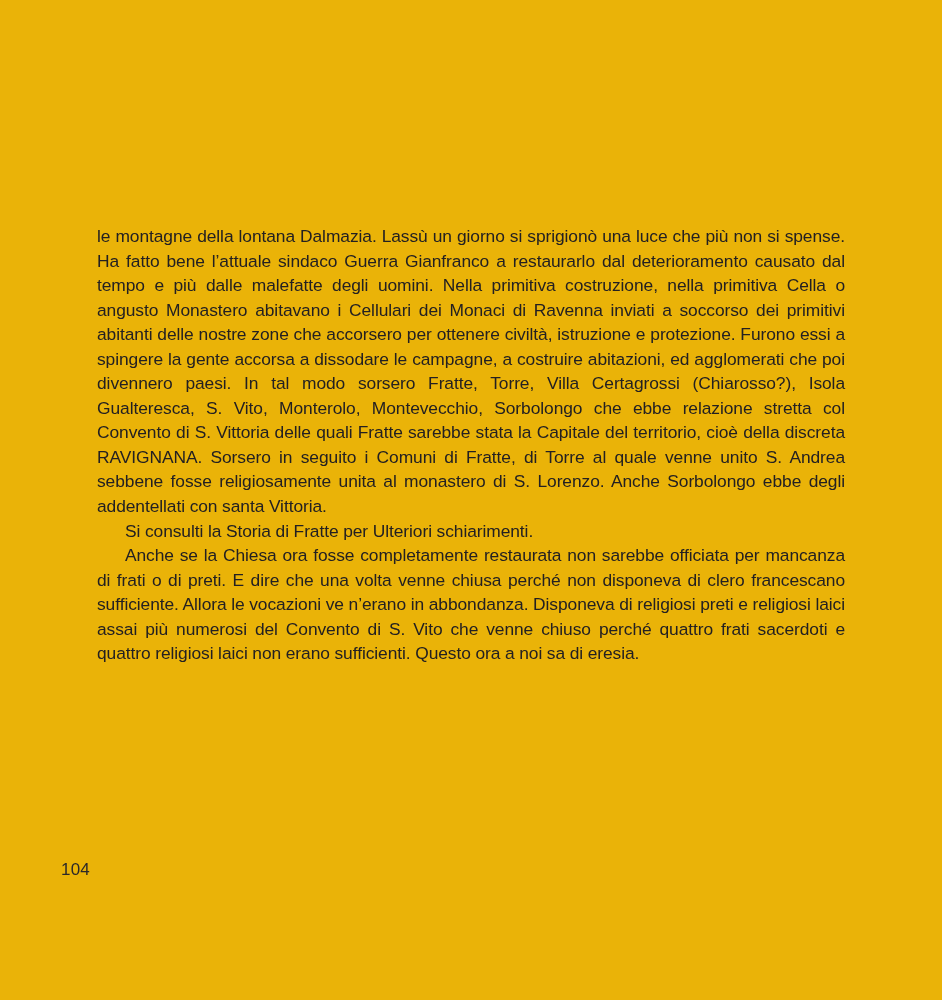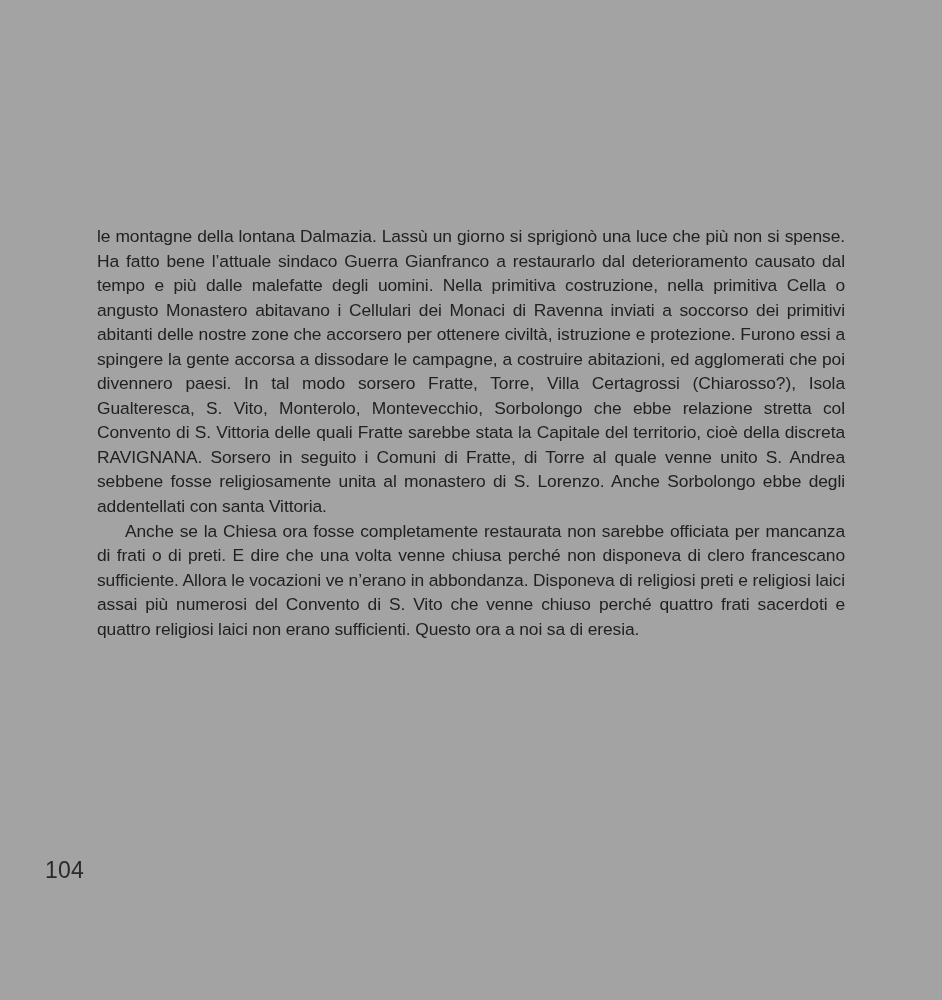--- a/index.html
+++ b/index.html
@@ -13,21 +13,21 @@
     height: 1000px;
     position: relative;
     overflow: hidden;
     font-family: "Liberation Sans", "DejaVu Sans", sans-serif;
     -webkit-font-smoothing: antialiased;
   }
 
   #page {
     position: absolute;
     inset: 0;
-    background: #a3a3a3;
+    background: #eab308;
   }
 
   
   #text-block {
     position: absolute;
     left: 97px;
     top: 224px;
     width: 748px;
   }
 
@@ -49,39 +49,40 @@
     text-indent: 0;
   }
   
   .para.indent {
     text-indent: 28px;
   }
 
   
   #page-number {
     position: absolute;
-    left: 45px;
+    left: 61px;
     top: 858px;
     color: #2b2829;
-    font-size: 23px;
+    font-size: 17px;
     line-height: 24px;
     letter-spacing: 0.2px;
   }
 </style>
 </head>
 <body>
 
 <div id="page">
 
   <div id="text-block">
 
     <p class="para flush">le montagne della lontana Dalmazia. Lassù un giorno si sprigionò una luce che più non si spense. Ha fatto bene l’attuale sindaco Guerra Gianfranco a restaurarlo dal deterioramento causato dal tempo e più dalle malefatte degli uomini. Nella primitiva costruzione, nella primitiva Cella o angusto Monastero abitavano i Cellulari dei Monaci di Ravenna inviati a soccorso dei primitivi abitanti delle nostre zone che accorsero per ottenere civiltà, istruzione e protezione. Furono essi a spingere la gente accorsa a dissodare le campagne, a costruire abitazioni, ed agglomerati che poi divennero paesi. In tal modo sorsero Fratte, Torre, Villa Certagrossi (Chiarosso?), Isola Gualteresca, S. Vito, Monterolo, Montevecchio, Sorbolongo che ebbe relazione stretta col Convento di S. Vittoria delle quali Fratte sarebbe stata la Capitale del territorio, cioè della discreta RAVIGNANA. Sorsero in seguito i Comuni di Fratte, di Torre al quale venne unito S. Andrea sebbene fosse religiosamente unita al monastero di S. Lorenzo. Anche Sorbolongo ebbe degli addentellati con santa Vittoria.</p>
 
 
 
+    <p class="para indent">Si consulti la Storia di Fratte per Ulteriori schiarimenti.</p>
 
     <p class="para indent">Anche se la Chiesa ora fosse completamente restaurata non sarebbe officiata per mancanza di frati o di preti. E dire che una volta venne chiusa perché non disponeva di clero francescano sufficiente. Allora le vocazioni ve n’erano in abbondanza. Disponeva di religiosi preti e religiosi laici assai più numerosi del Convento di S. Vito che venne chiuso perché quattro frati sacerdoti e quattro religiosi laici non erano sufficienti. Questo ora a noi sa di eresia.</p>
 
 
   </div>
 
   <div id="page-number">104</div>
 
 </div>
 

